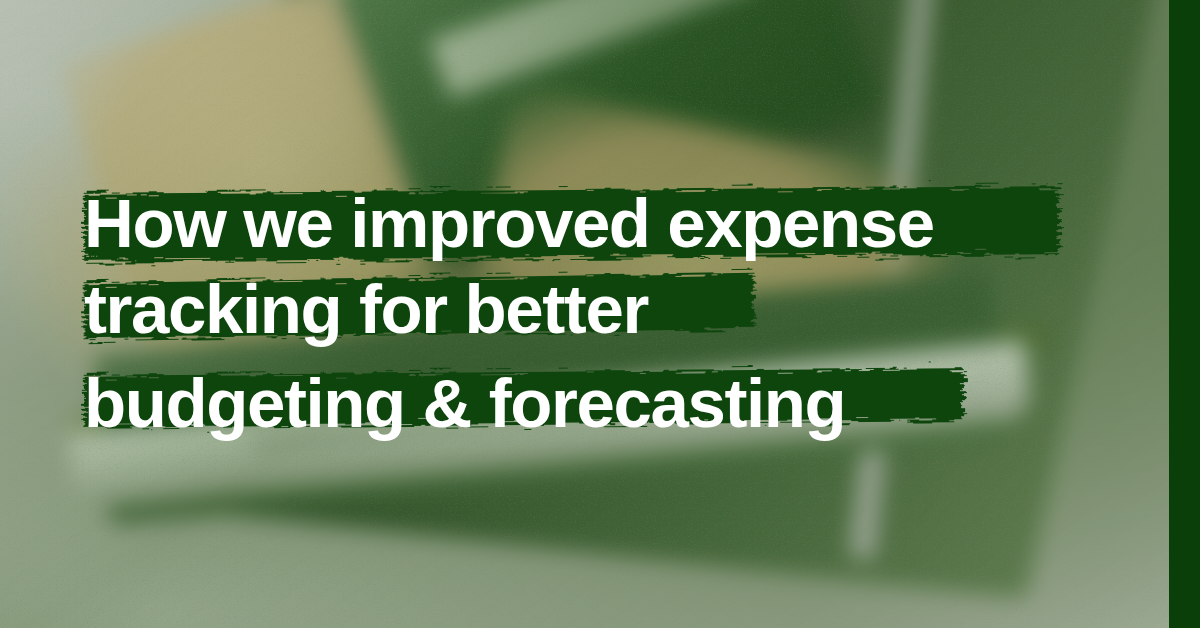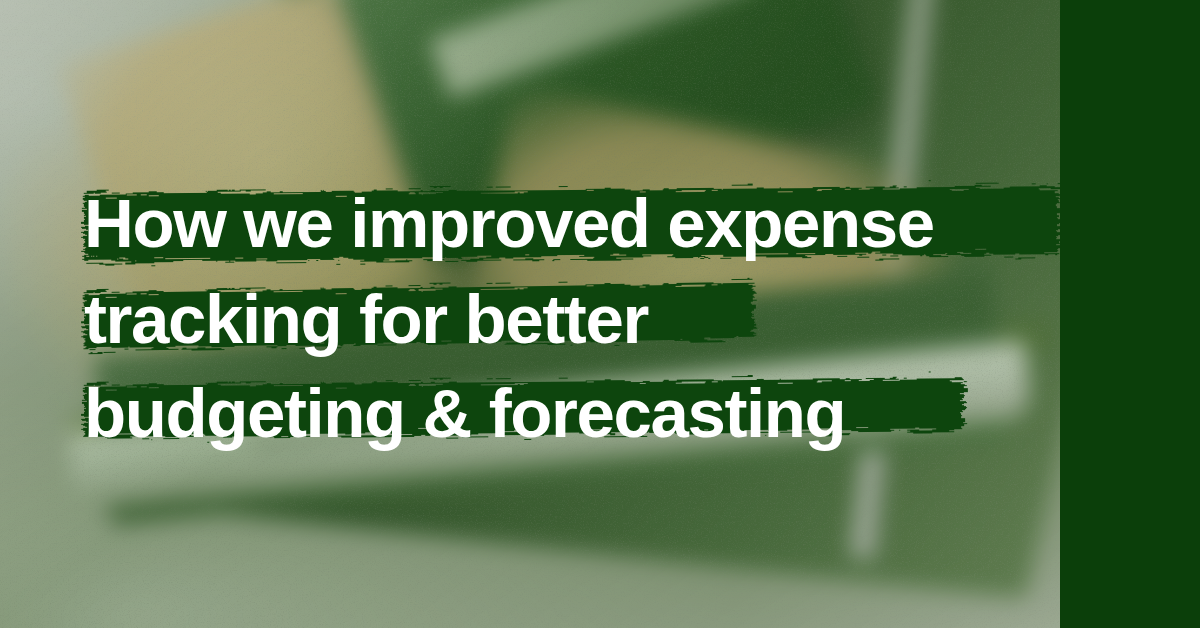--- a/index.html
+++ b/index.html
@@ -6,21 +6,21 @@
 
   html, body {
     width:1200px; height:628px;
     overflow:hidden;
     background:#0b3f0a;
     font-family:"Liberation Sans", sans-serif;
   }
 
   #banner {
     position:relative;
-    width:1060px; height:628px;
+    width:1169px; height:628px;
     overflow:hidden;
     background:#9aa89a;
   }
 
   
   .photo-layer {
     position:absolute;
     inset:-80px;
     filter:blur(11px) saturate(0.85);
   }
@@ -165,21 +165,21 @@
     top:184px;
     width:1060px;
   }
 
   .line {
     position:relative;
     height:78px;
     display:flex;
     align-items:center;
   }
-  .line-2 { margin-top:18px; }
+  .line-2 { margin-top:8px; }
   .line-3 { margin-top:16px; }
 
   
   .stroke {
     position:absolute;
     left:0; top:0;
     height:68px;
     background:#0c4409;
     filter:url(#brushRough);
     z-index:1;

